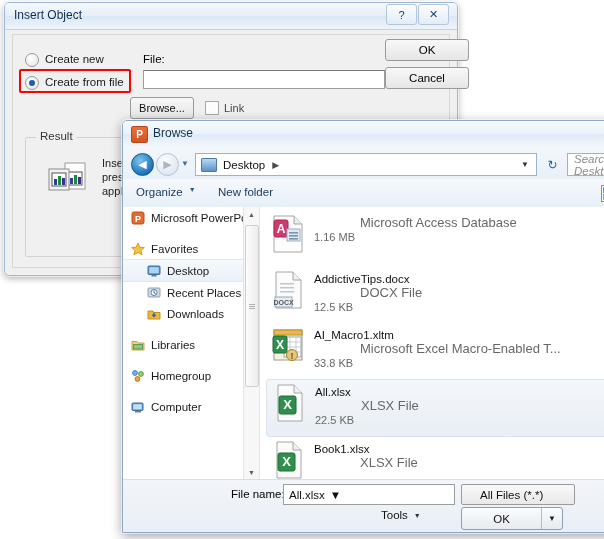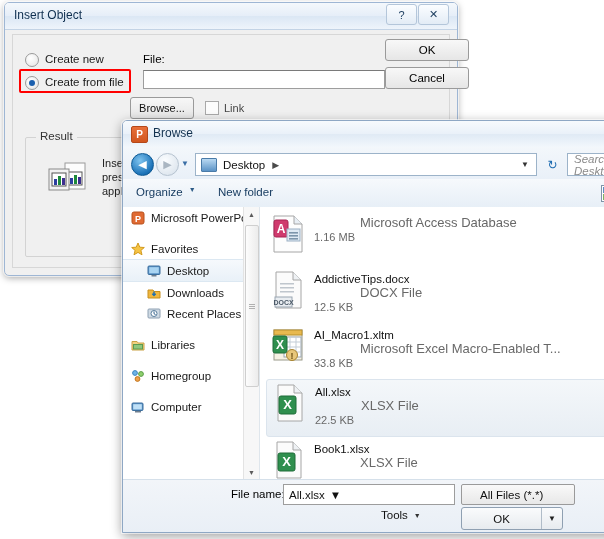--- a/index.html
+++ b/index.html
@@ -434,33 +434,33 @@
         <svg class="ti-icon" viewBox="0 0 14 14">
           <rect x="1" y="2" width="12" height="8.5" rx="1" fill="#5b93c6" stroke="#3c6f9e"></rect>
           <rect x="2.2" y="3.2" width="9.6" height="6" fill="#a9d4f2"></rect>
           <rect x="4.5" y="11" width="5" height="1.5" fill="#6f7f8f"></rect>
         </svg>
         <span class="ti-label">Desktop</span>
       </div>
 
       <div class="tree-item indent">
         <svg class="ti-icon" viewBox="0 0 14 14">
-          <path d="M1 4h5l1.2 1.5H13V12H1z" fill="#f0b73f" stroke="#c78f1e"></path>
-          <path d="M7 5.5v3.5M5.3 7.8L7 9.5l1.7-1.7" stroke="#1a6fb5" stroke-width="1.4" fill="none"></path>
-        </svg>
-        <span class="ti-label">Downloads</span>
-      </div>
-
-      <div class="tree-item indent">
-        <svg class="ti-icon" viewBox="0 0 14 14">
           <rect x="1" y="2" width="12" height="9" rx="1" fill="#cfdae4" stroke="#8ea0b2"></rect>
           <circle cx="7" cy="6.5" r="3" fill="#fff" stroke="#5b7f9e"></circle>
           <path d="M7 4.5v2.2l1.6 1" stroke="#2f5f8a" stroke-width="1" fill="none"></path>
         </svg>
         <span class="ti-label">Recent Places</span>
+      </div>
+
+      <div class="tree-item indent">
+        <svg class="ti-icon" viewBox="0 0 14 14">
+          <path d="M1 4h5l1.2 1.5H13V12H1z" fill="#f0b73f" stroke="#c78f1e"></path>
+          <path d="M7 5.5v3.5M5.3 7.8L7 9.5l1.7-1.7" stroke="#1a6fb5" stroke-width="1.4" fill="none"></path>
+        </svg>
+        <span class="ti-label">Downloads</span>
       </div>
 
       <div class="tree-spacer"></div>
 
       <div class="tree-item">
         <svg class="ti-icon" viewBox="0 0 14 14">
           <path d="M1 3.5h5L7.2 5H13v7H1z" fill="#f3d182" stroke="#c9a244"></path>
           <rect x="2.5" y="6.5" width="9" height="4.5" fill="#8fc77e" stroke="#5d9b50"></rect>
         </svg>
         <span class="ti-label">Libraries</span>

